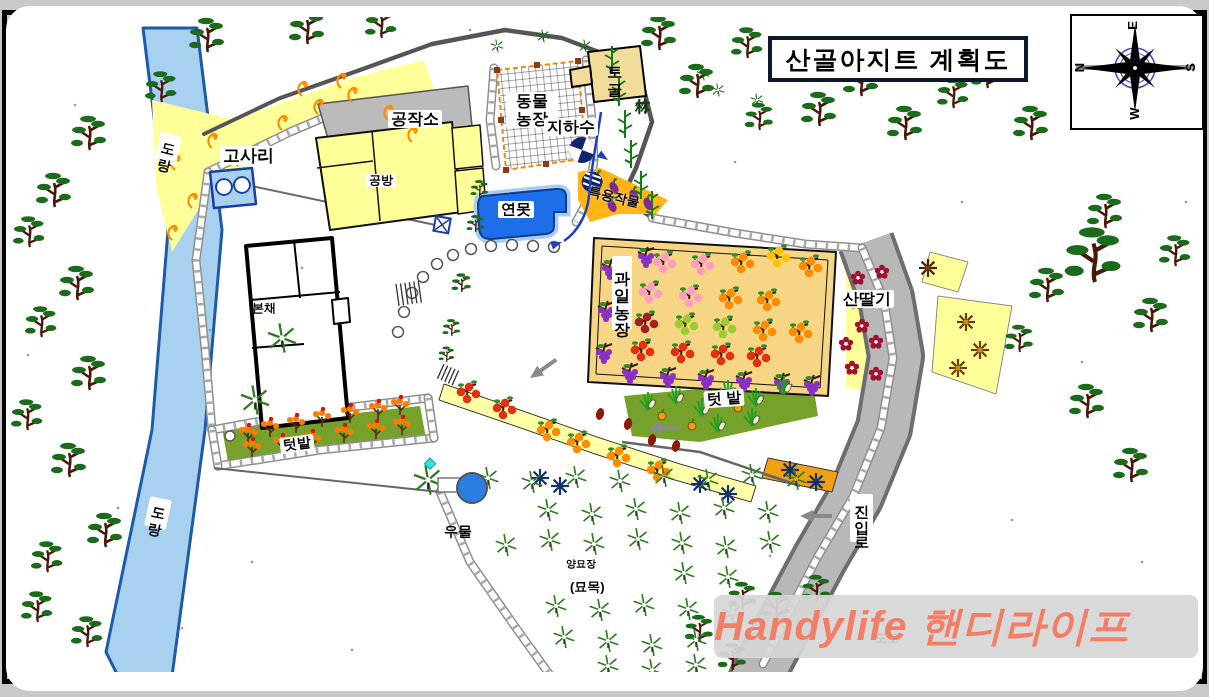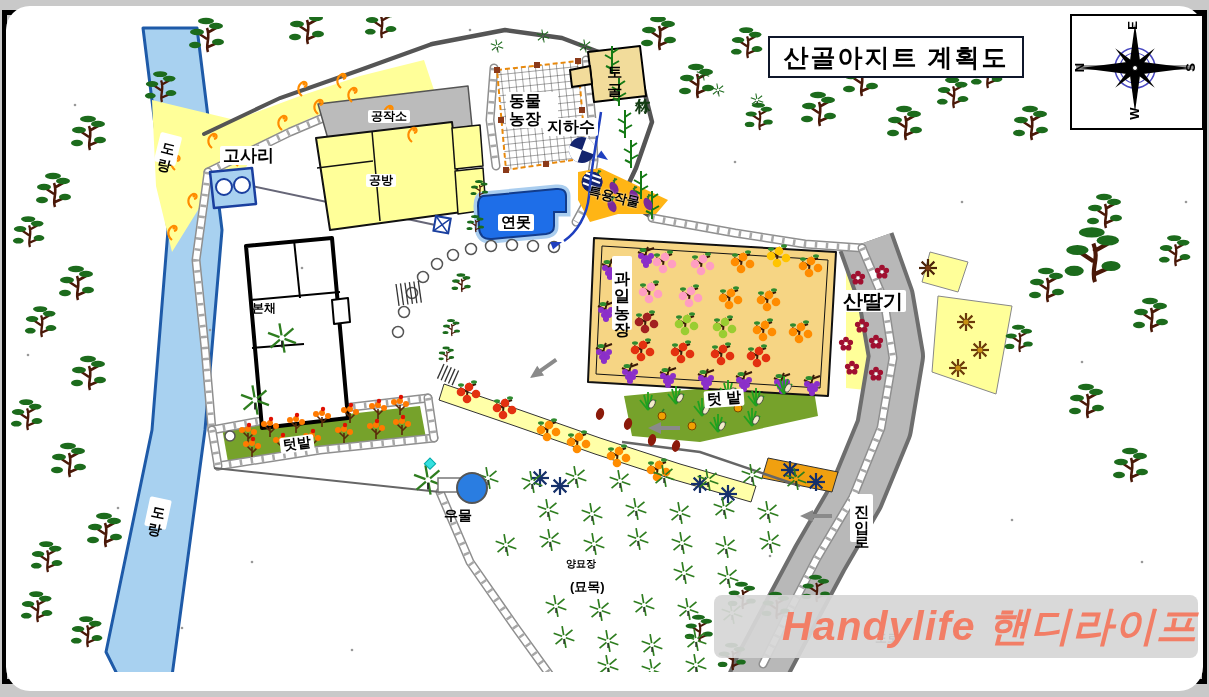--- a/index.html
+++ b/index.html
@@ -4,26 +4,26 @@
 <style>
   html,body{margin:0;padding:0}
   body{width:1209px;height:697px;background:#c9c9c9;position:relative;overflow:hidden;
        font-family:"Liberation Sans",sans-serif}
   .frame{position:absolute;left:2px;right:2px;top:10px;bottom:13px;border:5px solid #000;background:#c9c9c9}
   .mapbg{position:absolute;left:6px;top:6px;right:6px;bottom:6px;background:#fff;border-radius:24px}
   #map{position:absolute;left:0;top:0}
   .lbl{position:absolute;font-weight:bold;color:#000;white-space:nowrap;line-height:1.12;z-index:5}
   .box{background:#fff;padding:0 3px;border-radius:2px}
   .v{writing-mode:vertical-rl;text-orientation:upright;letter-spacing:1px}
-  .title{position:absolute;left:768px;top:36px;width:252px;height:38px;border:2px solid #0f172a;background:#fff;
+  .title{position:absolute;left:768px;top:36px;width:252px;height:38px;border:4px solid #0f172a;background:#fff;
          font-size:25px;font-weight:bold;text-align:center;line-height:38px;letter-spacing:2px;z-index:6}
   .compass{position:absolute;left:1070px;top:14px;width:130px;height:112px;background:#fff;border:2px solid #000;z-index:6}
   .cdir{position:absolute;font-weight:bold;font-size:13px;transform:rotate(-90deg)}
   .wm{position:absolute;left:714px;top:595px;width:484px;height:63px;background:rgba(214,214,214,.93);
-      border-radius:8px;text-align:right;line-height:63px;font-size:41px;font-weight:bold;font-style:italic;
+      border-radius:8px;text-align:left;line-height:63px;font-size:41px;font-weight:bold;font-style:italic;
       letter-spacing:1px;z-index:9}
 </style>
 </head>
 <body>
 
 <div class="frame"></div>
 <div class="mapbg"></div>
 
 <svg id="map" width="1209" height="697">
     <defs>
@@ -1660,37 +1660,37 @@
       <circle cx="735" cy="162" r="1.3" fill="#999"></circle>
       <circle cx="302" cy="268" r="1.3" fill="#999"></circle>
       <circle cx="210" cy="330" r="1.3" fill="#999"></circle>
       <circle cx="470" cy="30" r="1.3" fill="#999"></circle>
     </g>
   </svg>
 
 <div class="lbl box v" style="left:157px;top:134px;font-size:14px;transform:rotate(14deg)">도랑</div>
 <div class="lbl box v" style="left:147px;top:498px;font-size:14px;transform:rotate(12deg)">도랑</div>
 <div class="lbl box" style="left:220px;top:146px;font-size:17px">고사리</div>
-<div class="lbl box" style="left:368px;top:110px;font-size:12px">공작소</div>
+<div class="lbl box" style="left:388px;top:110px;font-size:16px">공작소</div>
 <div class="lbl box" style="left:366px;top:174px;font-size:12px">공방</div>
 <div class="lbl" style="left:252px;top:302px;font-size:12px">본채</div>
-<div class="lbl box" style="left:506px;top:92px;width:46px;text-align:left;font-size:16px">
+<div class="lbl box" style="left:506px;top:92px;width:46px;text-align:center;font-size:16px">
   <span>동물</span><br>
   <span>농장</span>
 </div>
 <div class="lbl v" style="left:606px;top:56px;font-size:15px">토굴</div>
 <div class="lbl v" style="left:634px;top:86px;font-size:15px;font-family:'Liberation Serif',serif;color:#143D14">竹林</div>
 <div class="lbl box" style="left:544px;top:118px;font-size:16px">지하수</div>
-<div class="lbl box" style="left:498px;top:214px;font-size:15px">연못</div>
+<div class="lbl box" style="left:498px;top:201px;font-size:15px">연못</div>
 <div class="lbl" style="left:588px;top:190px;font-size:13px;transform:rotate(13deg);text-shadow:0 0 2px #fff">특용작물</div>
 <div class="lbl box v" style="left:612px;top:256px;font-size:16px;padding:3px 1px">과일농장</div>
-<div class="lbl box" style="left:840px;top:290px;font-size:20px">산딸기</div>
+<div class="lbl box" style="left:840px;top:290px;font-size:16px">산딸기</div>
 <div class="lbl box" style="left:704px;top:390px;font-size:15px;transform:rotate(-4deg)">텃 밭</div>
 <div class="lbl box" style="left:280px;top:436px;font-size:14px;transform:rotate(-7deg)">텃밭</div>
-<div class="lbl" style="left:444px;top:508px;font-size:14px">우물</div>
+<div class="lbl" style="left:444px;top:524px;font-size:14px">우물</div>
 <div class="lbl" style="left:566px;top:558px;font-size:10px">양묘장</div>
 <div class="lbl" style="left:570px;top:580px;font-size:13px">(묘목)</div>
 <div class="lbl box v" style="left:850px;top:494px;font-size:15px">진입로</div>
 <div class="lbl box" style="left:872px;top:632px;font-size:12px">도로</div>
 
 <div class="title">산골아지트 계획도</div>
 
 <div class="compass">
   <svg width="126" height="108">
     <rect x="4" y="49" width="118" height="5" fill="#999"></rect>

